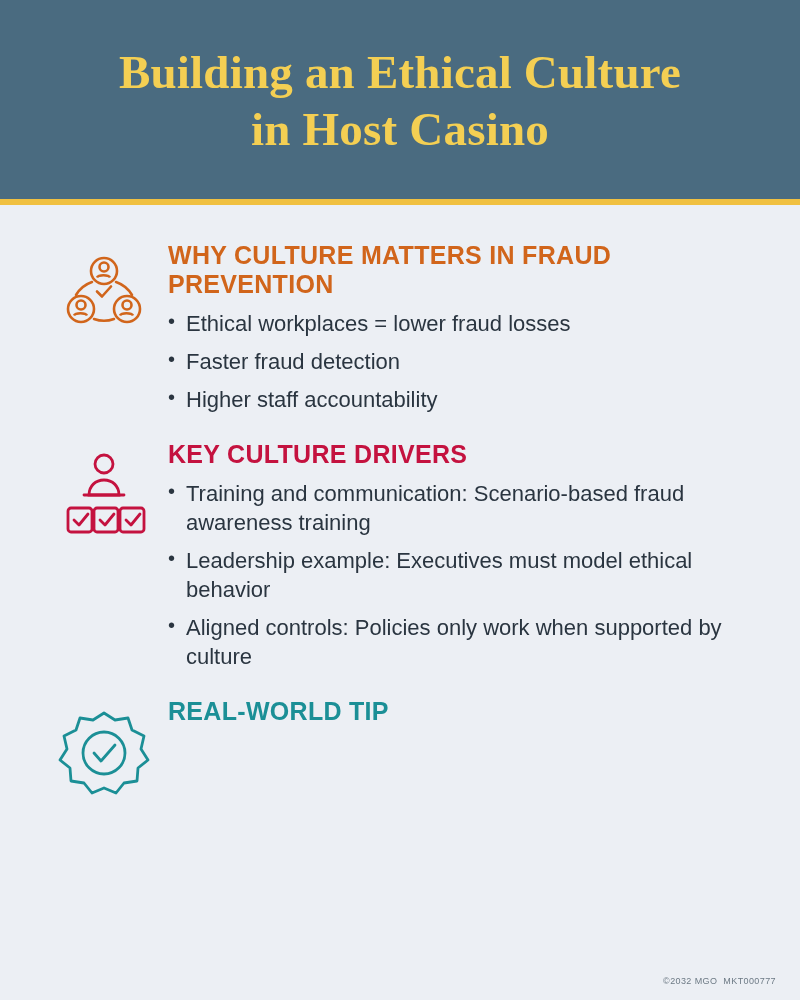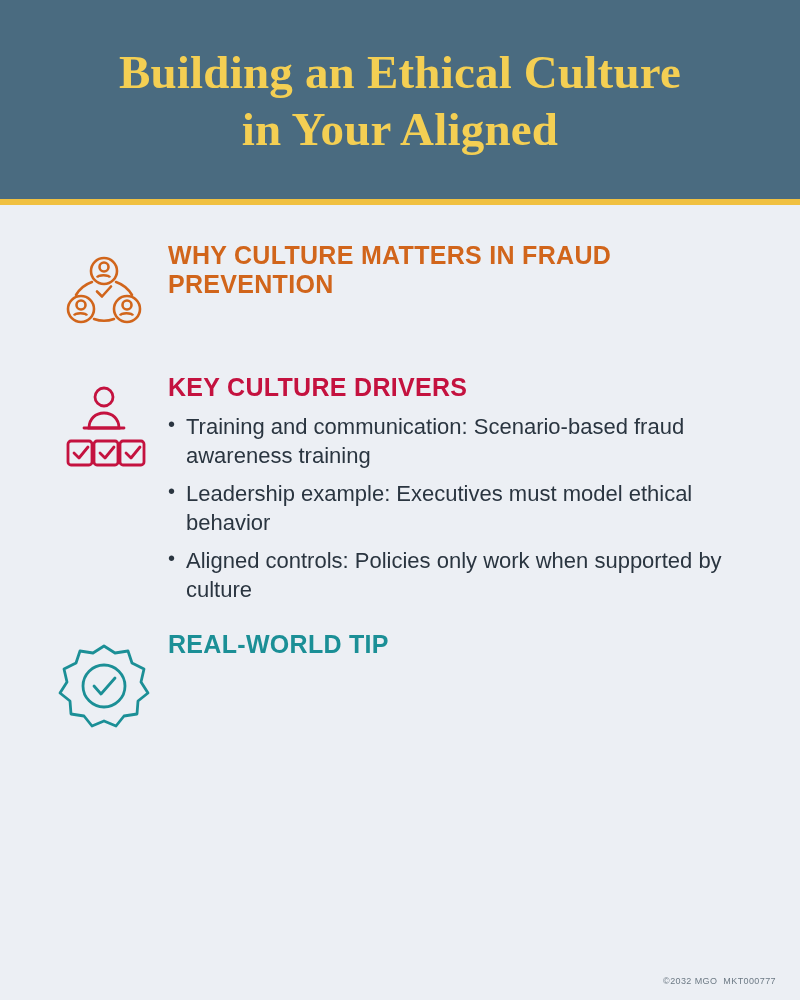--- a/index.html
+++ b/index.html
@@ -107,21 +107,21 @@
   .footnote-code { margin-left: 6px; }
 </style>
 </head>
 <body>
 
 <div class="page">
 
   <div class="header">
     <h1>
       <span class="title-line">Building an Ethical Culture</span>
-      <span class="title-line">in Your Aligned</span>
+      <span class="title-line">in Host Casino</span>
     </h1>
   </div>
 
   <div class="content">
 
     <div class="section">
       <div class="icon-wrap">
         <span>
           <svg width="96" height="96" viewBox="0 0 96 96" fill="none" stroke="#d1651b" stroke-width="2.6">
             <circle cx="48" cy="24" r="13"></circle>
@@ -135,20 +135,25 @@
             <path d="M64 68.5c1.5-3 11.5-3 13 0"></path>
             <path d="M36 35 A 30 30 0 0 0 20 48" stroke-linecap="round"></path>
             <path d="M60 35 A 30 30 0 0 1 76 48" stroke-linecap="round"></path>
             <path d="M38 72 A 30 30 0 0 0 58 72" stroke-linecap="round"></path>
             <path d="M41 44.5l5 5 9-10" stroke-linecap="round" stroke-linejoin="round"></path>
           </svg>
         </span>
       </div>
       <div class="sec-body">
         <div class="sec-title t-orange">WHY CULTURE MATTERS IN FRAUD PREVENTION</div>
+        <ul class="bullets">
+          <li>Ethical workplaces = lower fraud losses</li>
+          <li>Faster fraud detection</li>
+          <li>Higher staff accountability</li>
+        </ul>
       </div>
     </div>
 
     <div class="section">
       <div class="icon-wrap">
         <span>
           <svg width="96" height="104" viewBox="0 0 96 104" fill="none" stroke="#c4123f" stroke-width="2.8">
             <circle cx="48" cy="18" r="9"></circle>
             <path d="M33 49c0-9 6.5-15 15-15s15 6 15 15z"></path>
             <line x1="28" y1="49" x2="68" y2="49" stroke-linecap="round"></line>

